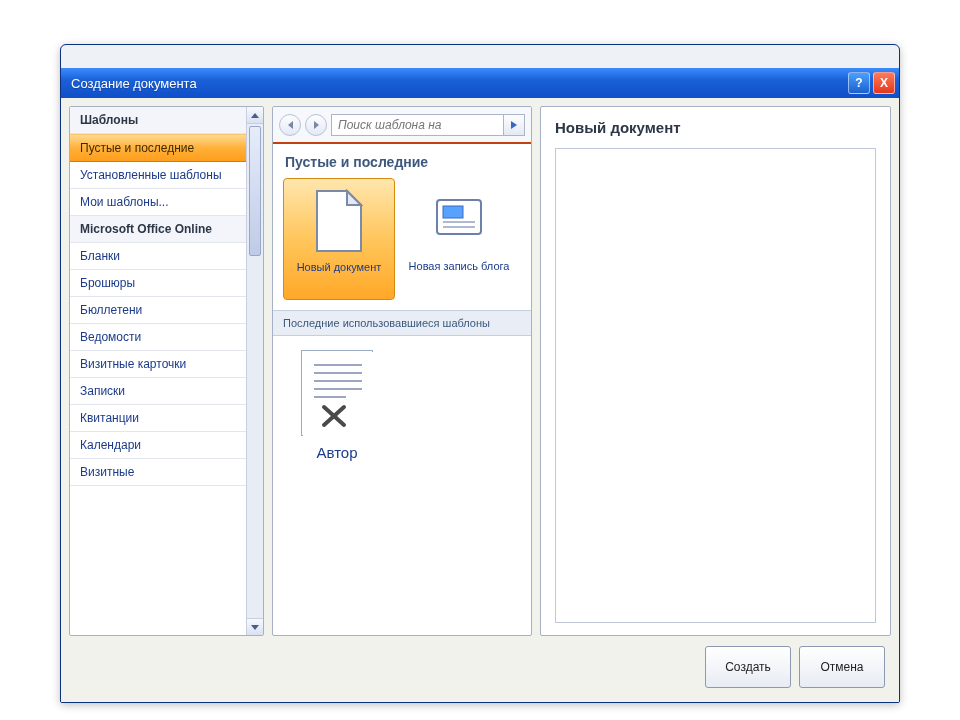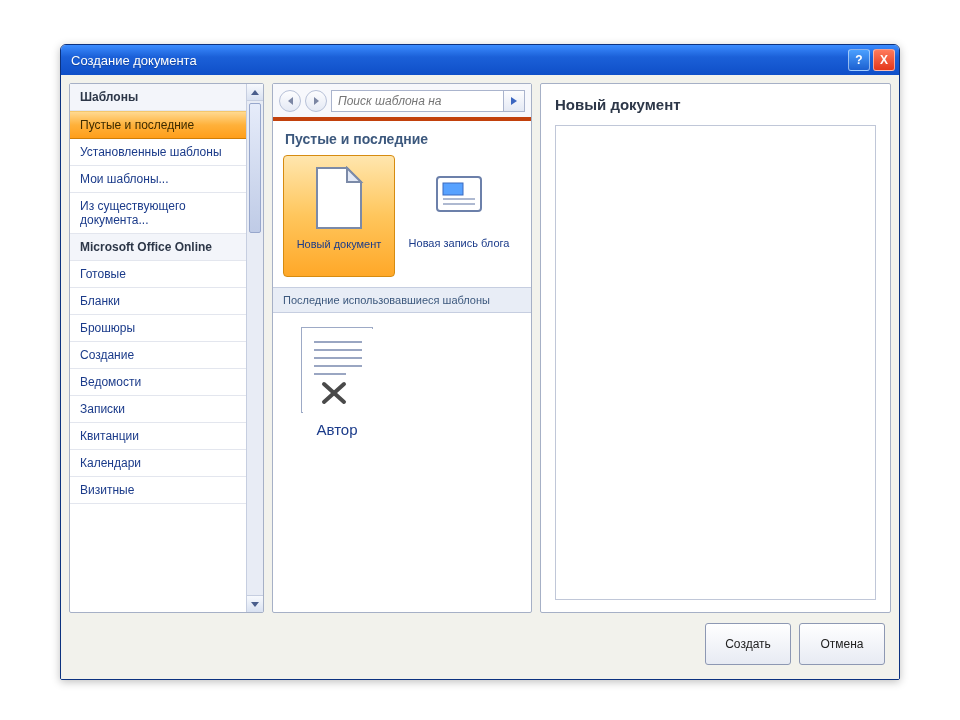--- a/index.html
+++ b/index.html
@@ -24,20 +24,21 @@
     overflow: hidden;
   }
   
   .titlebar {
     height: 30px;
     background: linear-gradient(to bottom, #3b8cff 0%, #1b60d8 40%, #0f4fc8 100%);
     display: flex;
     align-items: center;
     padding: 0 4px 0 10px;
     color: #fff;
+    margin-top: 23px;
   }
   .title-text { font-size: 13px; text-shadow: 0 1px 1px rgba(0,0,0,.25); }
   .titlebar-spacer { flex:1; }
   .tb-btn {
     width: 22px; height: 22px;
     margin-left: 3px;
     border-radius: 3px;
     display:flex; align-items:center; justify-content:center;
     font-weight: bold;
     color:#fff;
@@ -92,21 +93,21 @@
   }
   
   .center-shell{
     width: 260px; height:530px;
     border:1px solid #a6b0c6; border-radius:2px;
     background:#fff;
     display:flex; flex-direction:column;
   }
   .center-toolbar{
     height:37px;
-    border-bottom:4px solid #c2410c;
+    border-bottom:2px solid #c2410c;
     display:flex; align-items:center; gap:4px;
     padding:0 6px;
     background:#f7f8fc;
   }
   .navbtn{
     width:22px;height:22px;border:1px solid #b7c1d8;border-radius:11px;
     background:linear-gradient(#fdfdfe,#e4e9f4);
     display:flex;align-items:center;justify-content:center;
     color:#7b86a3;
   }
@@ -197,28 +198,27 @@
 
   <div class="dialog-body">
     <div class="columns">
 
       <div class="sidebar-shell">
         <div class="sidebar-list">
           <div class="li-header">Шаблоны</div>
           <div class="li-item selected"><span>Пустые и последние</span></div>
           <div class="li-item"><span>Установленные шаблоны</span></div>
           <div class="li-item"><span>Мои шаблоны...</span></div>
-          <div class="li-item"><span>Из существующего документа...</span></div>
 
           <div class="li-header">Microsoft Office Online</div>
-          <div class="li-item"><span>Готовые</span></div>
           <div class="li-item"><span>Бланки</span></div>
           <div class="li-item"><span>Брошюры</span></div>
-          <div class="li-item"><span>Создание</span></div>
+          <div class="li-item"><span>Бюллетени</span></div>
           <div class="li-item"><span>Ведомости</span></div>
+          <div class="li-item"><span>Визитные карточки</span></div>
           <div class="li-item"><span>Записки</span></div>
           <div class="li-item"><span>Квитанции</span></div>
           <div class="li-item"><span>Календари</span></div>
           <div class="li-item"><span>Визитные</span></div>
         </div>
         <div class="scrollbar">
           <div class="sb-btn sb-up">
               <div class="sb-arrow"></div>
             </div>
           <div class="sb-track">

